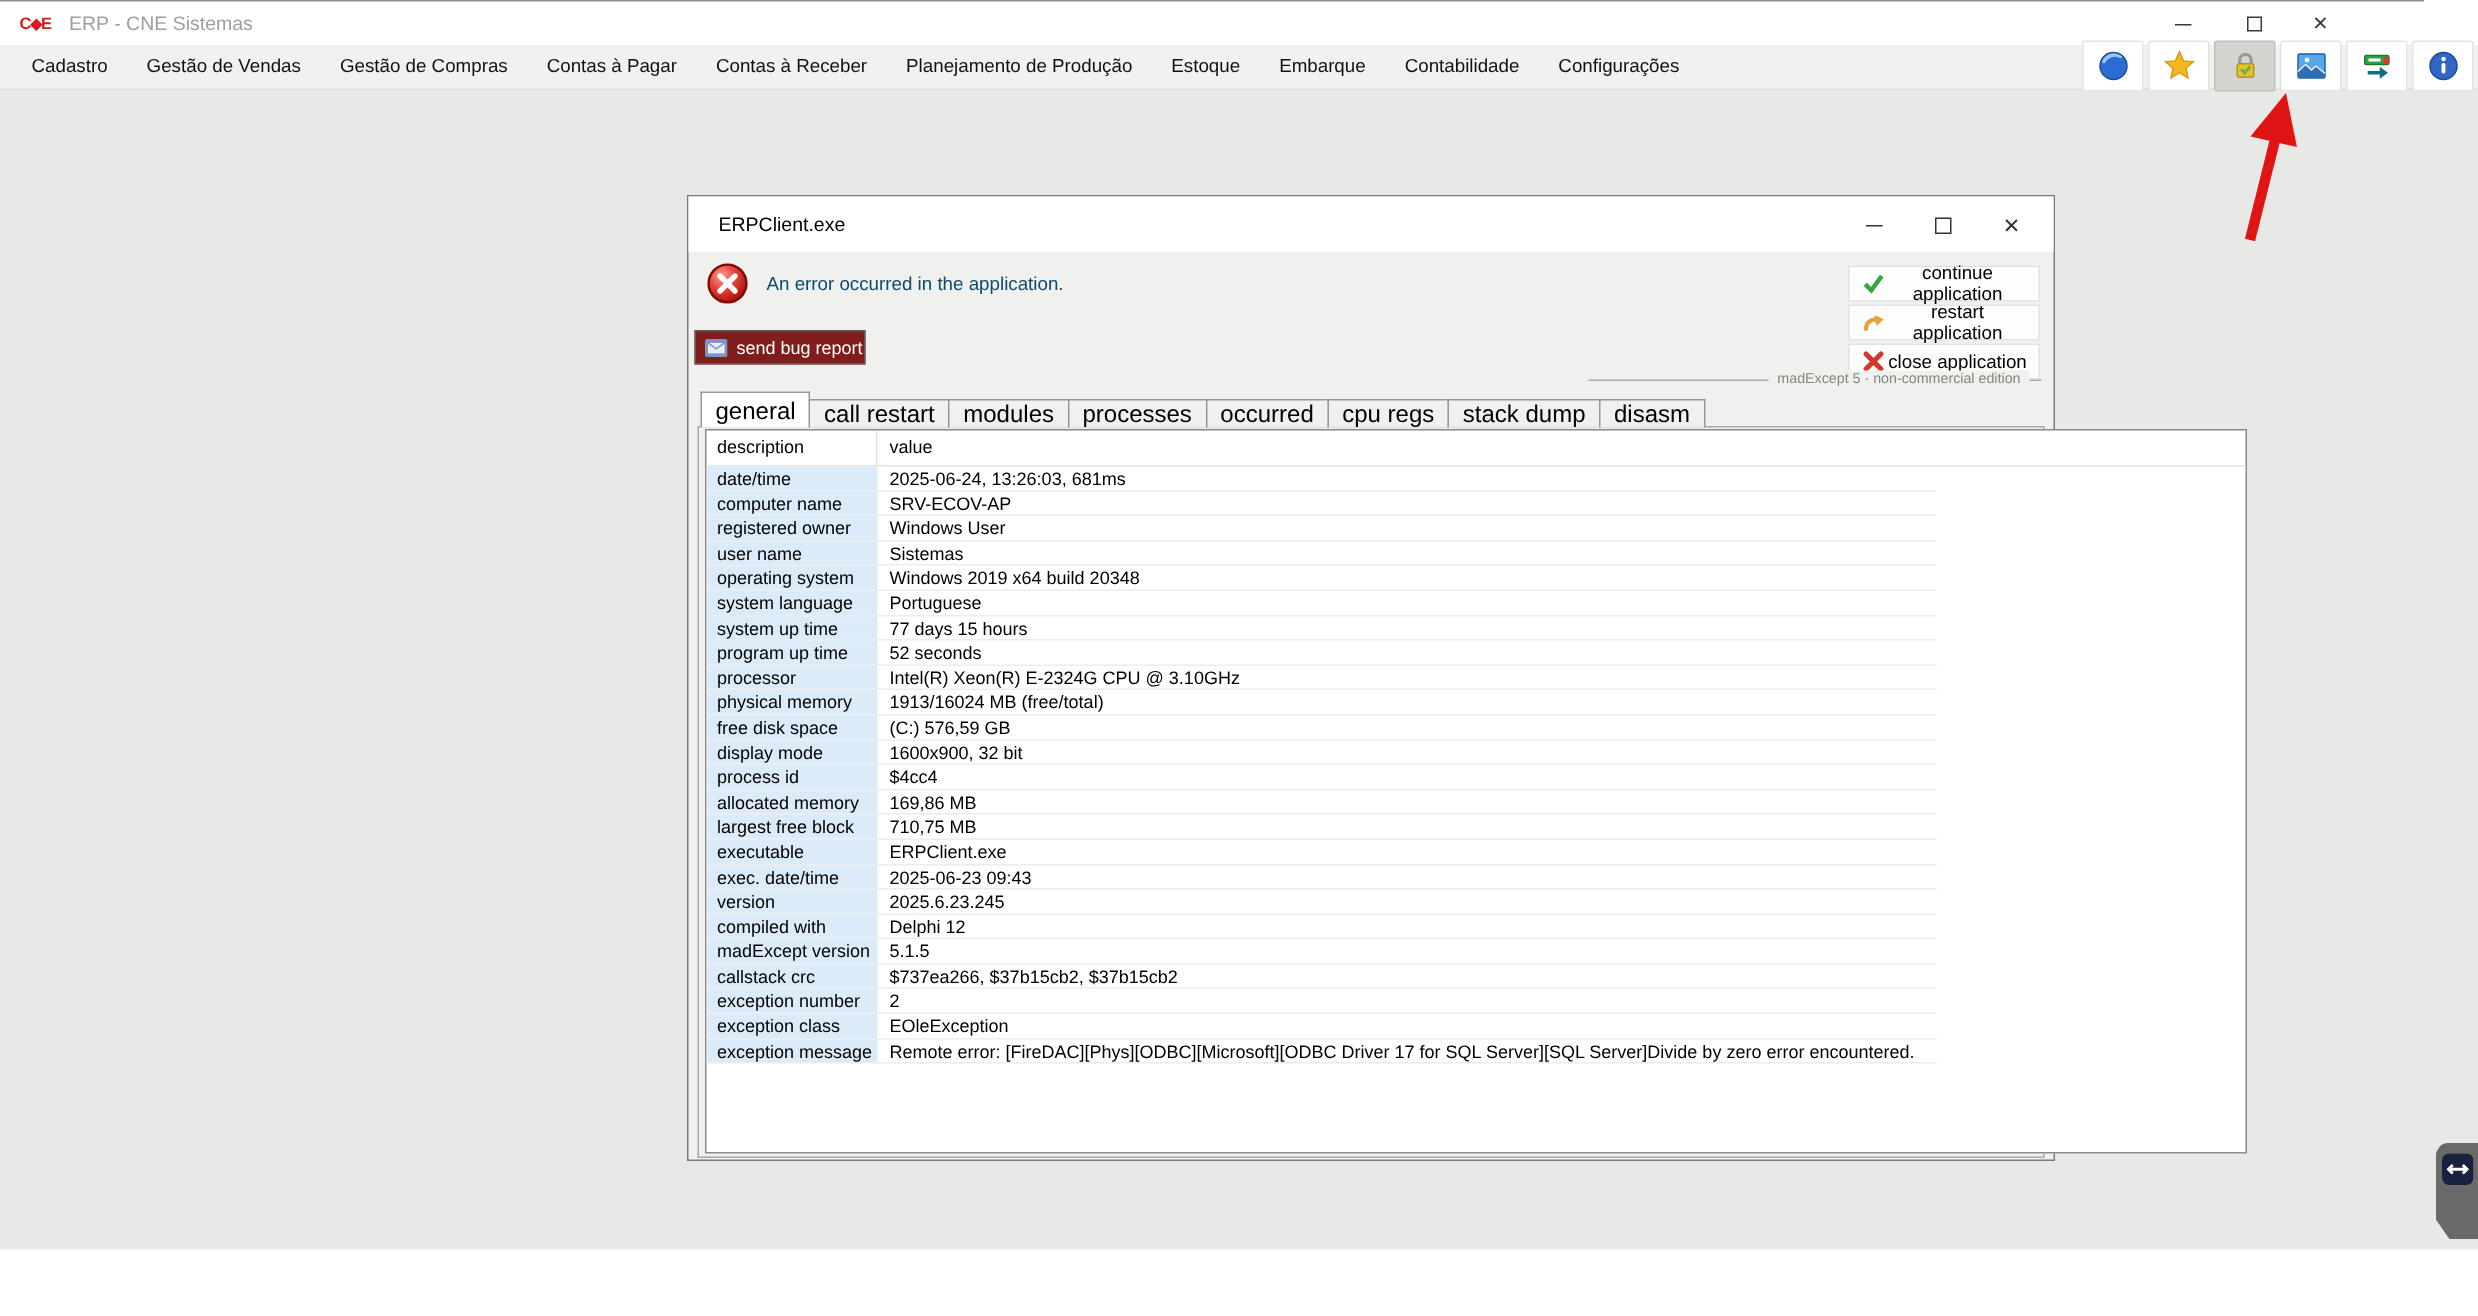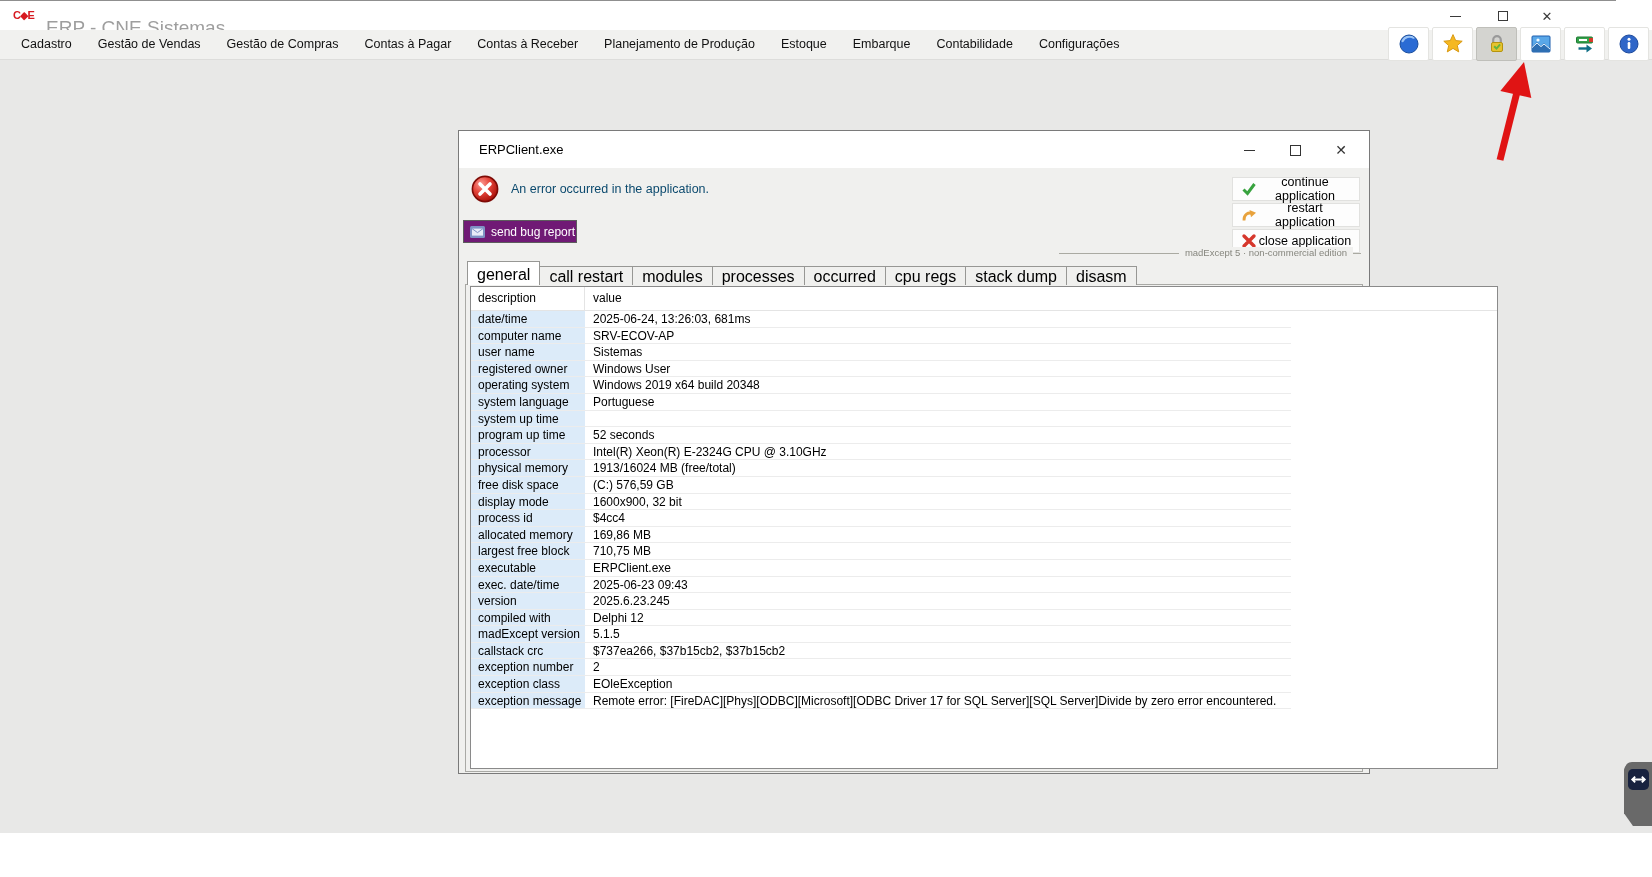--- a/index.html
+++ b/index.html
@@ -5,21 +5,21 @@
   * { margin:0; padding:0; box-sizing:border-box; }
   html,body { width:1652px; height:877px; background:#ffffff; overflow:hidden;
               font-family:"Liberation Sans","DejaVu Sans",sans-serif; }
   #stage { position:relative; width:1652px; height:877px; }
 
   
   .titlebar { position:absolute; left:0; top:0; width:1616px; height:30px;
               background:#ffffff; border-top:1px solid #8f8f8f; }
   .app-logo { position:absolute; left:13px; top:8px; color:#d71920; font-weight:bold;
               font-size:11px; letter-spacing:-1px; }
-  .app-title { position:absolute; left:46px; top:12px; line-height:30px; font-size:19px; color:#9e9e9e; }
+  .app-title { position:absolute; left:46px; top:0; line-height:30px; font-size:13px; color:#9e9e9e; }
   .winctl { position:absolute; top:0; width:28px; height:30px; display:flex; align-items:center;
             justify-content:center; color:#3a3a3a; cursor:default; }
   .winctl .bar { width:11px; height:1px; background:#3a3a3a; }
   .winctl .box { width:10px; height:10px; border:1px solid #3a3a3a; }
   .winctl.close-g { font-size:13px; }
 
   
   .menubar { position:absolute; left:0; top:30px; width:1652px; height:30px;
              background:#f1f1ef; border-bottom:1px solid #dddddb; padding-left:8px; white-space:nowrap; }
   .menu-item { display:inline-block; padding:0 13px; line-height:29px; font-size:12.5px; color:#111; }
@@ -43,21 +43,21 @@
   .dlg-title { position:absolute; left:20px; top:0; line-height:37px; font-size:13px; color:#000; }
   .dlg-ctl { position:absolute; top:4px; width:46px; height:30px; display:flex; align-items:center;
              justify-content:center; color:#333; }
   .dlg-ctl .bar { width:11px; height:1px; background:#333; }
   .dlg-ctl .box { width:11px; height:11px; border:1px solid #333; }
   .dlg-ctl.close-g { font-size:14px; }
 
   .err-icon { position:absolute; left:12px; top:44px; }
   .err-text { position:absolute; left:52px; top:51px; font-size:12.5px; color:#0c4a6e; }
 
-  .send-btn { position:absolute; left:4px; top:89px; width:114px; height:23px; background:#701a75;
+  .send-btn { position:absolute; left:4px; top:89px; width:114px; height:23px; background:#7f1d1d;
               border:1px solid #5d5d5d; color:#fff; font-size:12px; display:flex; align-items:center;
               gap:6px; padding-left:6px; }
 
   .action-btn { position:absolute; right:9px; width:128px; height:24px; background:#fdfdfd;
                 border:1px solid #e1e1df; display:flex; align-items:center; font-size:12.5px; color:#000; }
   .action-btn .aicon { margin-left:8px; display:flex; }
   .action-btn .albl { flex:1; text-align:center; padding-right:6px; }
   .act-continue { top:46px; } .act-restart { top:72px; } .act-close { top:98px; }
 
   .edition-line { position:absolute; left:600px; right:8px; top:122px; border-top:1px solid #aaaaa2; }
@@ -246,37 +246,38 @@
       <div>
           <div class="trow">
             <div class="tdesc">date/time</div>
             <div class="tval">2025-06-24, 13:26:03, 681ms</div>
           </div>
           <div class="trow">
             <div class="tdesc">computer name</div>
             <div class="tval">SRV-ECOV-AP</div>
           </div>
           <div class="trow">
+            <div class="tdesc">registered owner</div>
+            <div class="tval">Windows User</div>
+          </div>
+          <div class="trow">
             <div class="tdesc">user name</div>
             <div class="tval">Sistemas</div>
           </div>
           <div class="trow">
-            <div class="tdesc">registered owner</div>
-            <div class="tval">Windows User</div>
-          </div>
-          <div class="trow">
             <div class="tdesc">operating system</div>
             <div class="tval">Windows 2019 x64 build 20348</div>
           </div>
           <div class="trow">
             <div class="tdesc">system language</div>
             <div class="tval">Portuguese</div>
           </div>
           <div class="trow">
             <div class="tdesc">system up time</div>
+            <div class="tval">77 days 15 hours</div>
           </div>
           <div class="trow">
             <div class="tdesc">program up time</div>
             <div class="tval">52 seconds</div>
           </div>
           <div class="trow">
             <div class="tdesc">processor</div>
             <div class="tval">Intel(R) Xeon(R) E-2324G CPU @ 3.10GHz</div>
           </div>
           <div class="trow">

